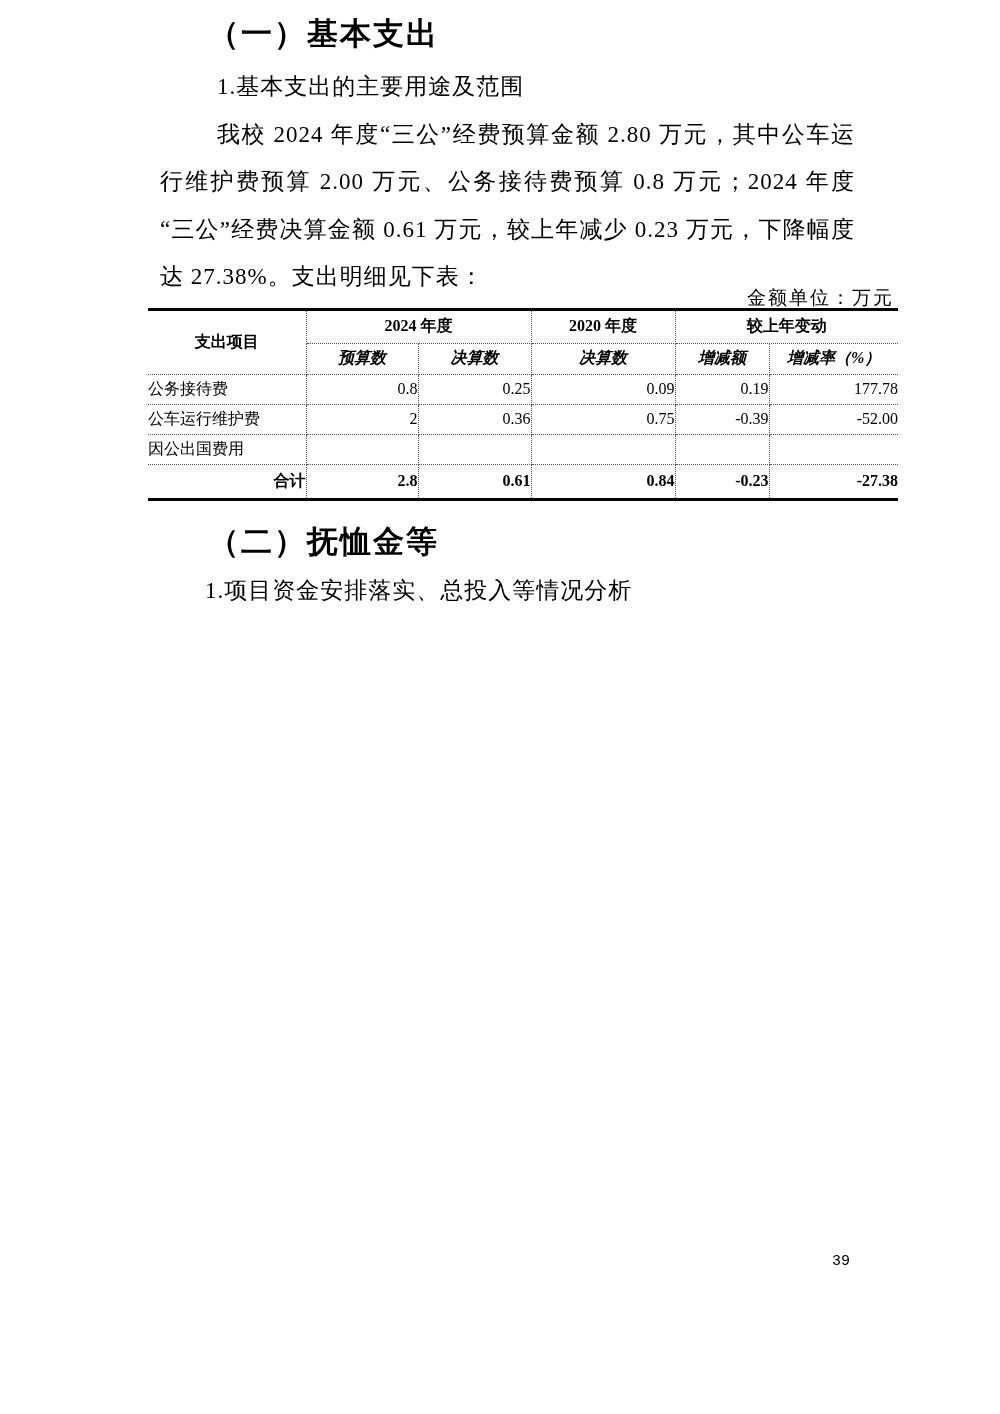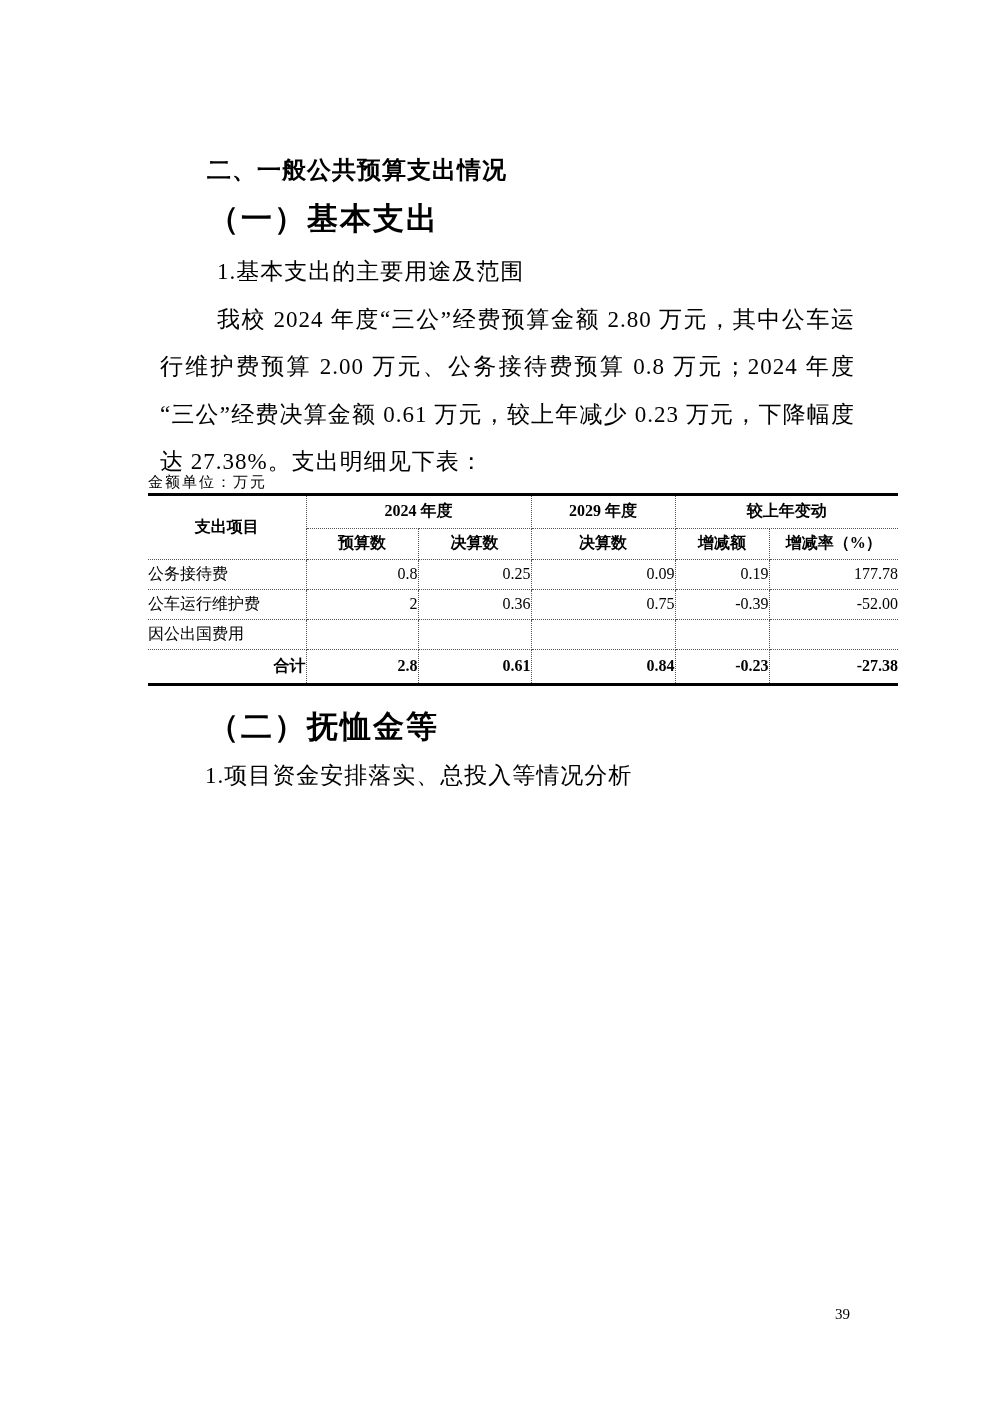--- a/index.html
+++ b/index.html
@@ -49,21 +49,22 @@
     text-indent:57px;
     text-align:justify;
     text-justify:inter-character;
     letter-spacing:1px;
   }
   .unit-note {
     width:750px;
     margin-top:-14px;
     padding-right:4px;
     box-sizing:border-box;
-    font-size:15px;
+    text-align:right;
+    font-size:19px;
     line-height:21px;
     letter-spacing:2px;
   }
   table.budget {
     margin-top:0;
     width:750px;
     table-layout:fixed;
     border-collapse:collapse;
     border-top:3px solid #000;
     border-bottom:3px solid #000;
@@ -77,52 +78,51 @@
   }
   table.budget tr:first-child td { border-top:none; }
   table.budget tr:last-child td  { border-bottom:none; }
   table.budget td:first-child    { border-left:none; }
   table.budget td:last-child     { border-right:none; }
   tr.hr1 td, tr.hr2 td {
     text-align:center;
     font-weight:bold;
   }
   tr.hr1 { height:34px; }
-  tr.hr2 { height:31px; }
+  tr.hr2 { height:31px;font-style:italic; }
   tr.body-row { height:30px; }
   tr.total-row { height:35px; }
   td.c-item { text-align:center; font-weight:bold; }
   td.lbl { text-align:left; padding-left:10px; }
   td.num { text-align:right; padding-right:14px; }
   tr.total-row td { font-weight:bold; }
   tr.total-row td.lbl { text-align:right; padding-left:0; }
   .h2-project { margin-top:24px; }
   .h3-project {
     margin:17px 0 0 0;
     text-indent:57px;
     font-size:23px;
     line-height:31px;
     letter-spacing:1px;
   }
   .page-number {
     position:absolute;
-    top:1305px;
+    top:1253px;
     right:150px;
-    font-family:Liberation Serif, serif;
+    font-family:Liberation Mono, monospace;
     font-size:15px;
     line-height:18px;
   }
 </style>
 </head>
 <body>
 
 <div class="page">
   <div class="doc">
 
-    <div class="h1">二、一般公共预算支出情况</div>
 
     <div class="h2">（一）基本支出</div>
 
     <div class="body-text">
       <div class="h3">1.基本支出的主要用途及范围</div>
 
 
 
       <p>我校 2024 年度“三公”经费预算金额 2.80 万元，其中公车运行维护费预算 2.00 万元、公务接待费预算 0.8 万元；2024 年度“三公”经费决算金额 0.61 万元，较上年减少 0.23 万元，下降幅度达 27.38%。支出明细见下表：</p>
     </div>
@@ -135,21 +135,21 @@
         <col style="width:112px">
         <col style="width:113px">
         <col style="width:144px">
         <col style="width:94px">
         <col style="width:129px">
       </colgroup>
       <tbody>
         <tr class="hr1">
           <td rowspan="2" class="c-item">支出项目</td>
           <td colspan="2">2024 年度</td>
-          <td>2029 年度</td>
+          <td>2020 年度</td>
           <td colspan="2">较上年变动</td>
         </tr>
         <tr class="hr2">
           <td>预算数</td>
           <td>决算数</td>
           <td>决算数</td>
           <td>增减额</td>
           <td>增减率（%）</td>
         </tr>
 

